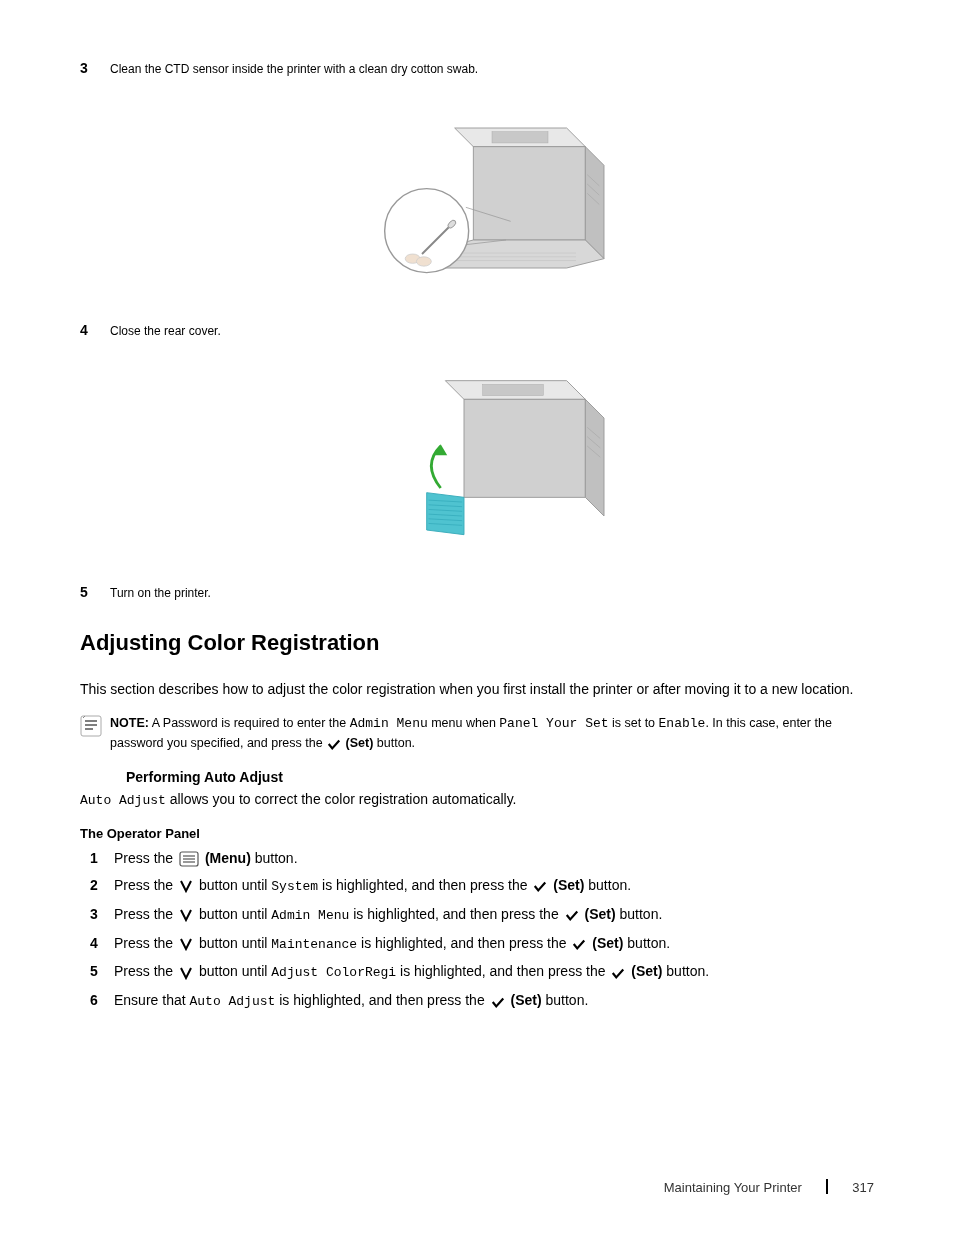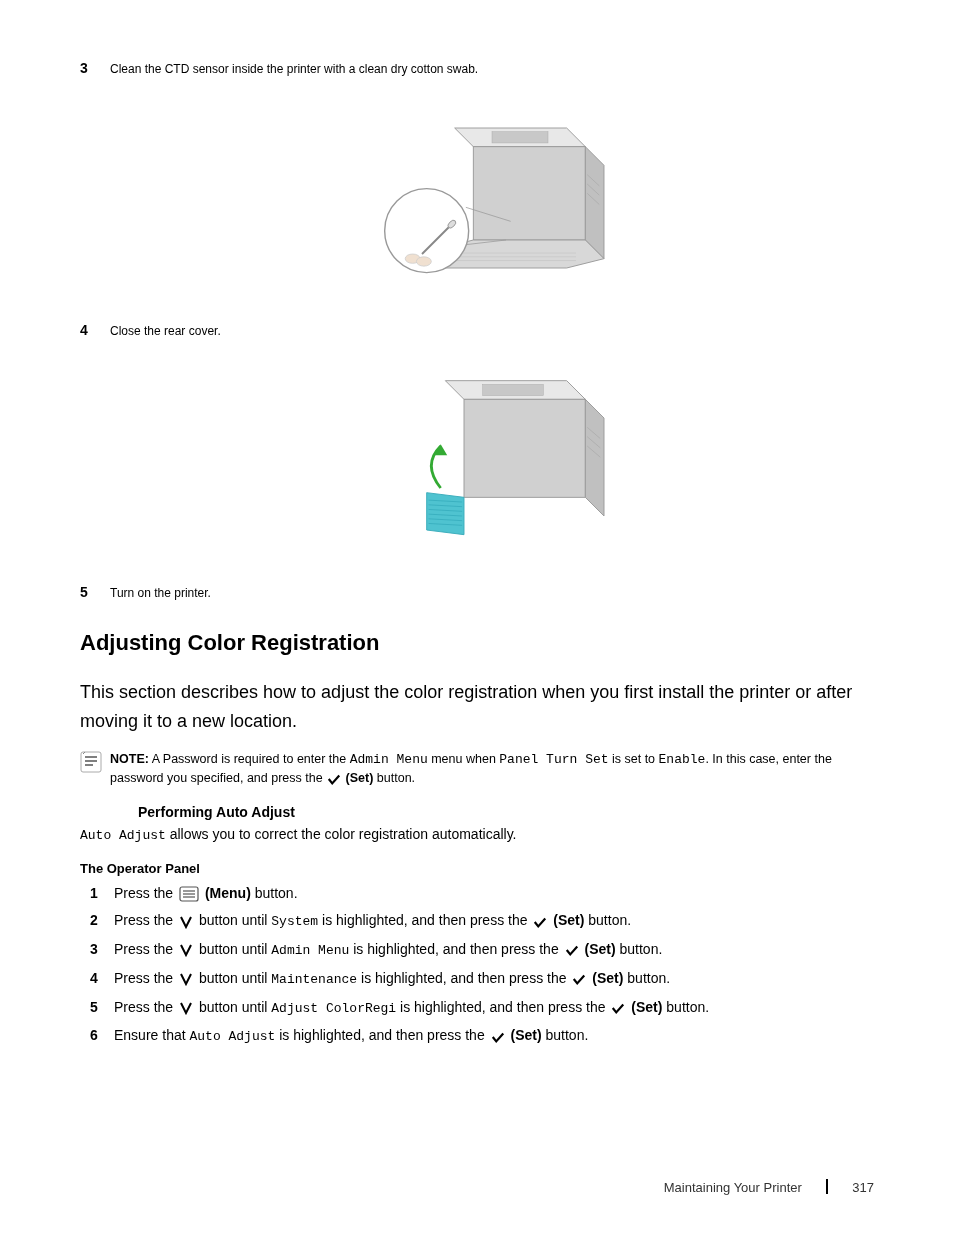--- a/index.html
+++ b/index.html
@@ -41,21 +41,21 @@
       width: 280px;
       height: 200px;
     }
     .section-heading {
       font-size: 22px;
       font-weight: bold;
       margin: 28px 0 22px 0;
       border-bottom: none;
     }
     .section-intro {
-      font-size: 18px;
+      font-size: 14px;
       line-height: 1.6;
       margin-bottom: 14px;
     }
     .note-box {
       display: flex;
       align-items: flex-start;
       margin-bottom: 16px;
       gap: 8px;
     }
     .note-icon {
@@ -71,21 +71,21 @@
     .note-text strong {
       font-weight: bold;
     }
     code, .mono {
       font-family: 'Courier New', monospace;
       font-size: 13px;
     }
     .sub-heading {
       font-size: 14px;
       font-weight: bold;
-      margin: 14px 0 6px 12px;
+      margin: 14px 0 6px 0;
       padding-left: 46px;
     }
     .sub-heading2 {
       font-size: 13px;
       font-weight: bold;
       margin: 10px 0 6px 0;
     }
     .numbered-list {
       margin-left: 10px;
     }
@@ -217,21 +217,21 @@
   <div class="note-box">
     <svg class="note-icon" viewBox="0 0 22 22">
       <rect x="1" y="1" width="20" height="20" rx="2" fill="#fff" stroke="#aaa" stroke-width="1"></rect>
       <line x1="5" y1="6" x2="17" y2="6" stroke="#555" stroke-width="1.5"></line>
       <line x1="5" y1="10" x2="17" y2="10" stroke="#555" stroke-width="1.5"></line>
       <line x1="5" y1="14" x2="13" y2="14" stroke="#555" stroke-width="1.5"></line>
       <path d="M3 3 L5 1" stroke="#888" stroke-width="1"></path>
     </svg>
     <div class="note-text">
       <strong>NOTE:</strong>
-      <span>A Password is required to enter the </span><code>Admin Menu</code><span> menu when </span><code>Panel Turn Set</code><span> is set to </span><code>Enable</code><span>. In this case, enter the password you specified, and press the </span><svg style="width:14px;height:14px;display:inline-block;vertical-align:middle;margin:0 1px" viewBox="0 0 16 16">
+      <span>A Password is required to enter the </span><code>Admin Menu</code><span> menu when </span><code>Panel Your Set</code><span> is set to </span><code>Enable</code><span>. In this case, enter the password you specified, and press the </span><svg style="width:14px;height:14px;display:inline-block;vertical-align:middle;margin:0 1px" viewBox="0 0 16 16">
           <polyline points="2,8 6,13 14,4" fill="none" stroke="#000" stroke-width="2.5"></polyline>
         </svg> <strong>(Set)</strong><span> button.</span>
     </div>
   </div>
 
   <p class="sub-heading">Performing Auto Adjust</p>
 
   <p style="font-size:14px; margin-bottom:18px;">
     <code>Auto Adjust</code><span> allows you to correct the color registration automatically.</span>
   </p>

